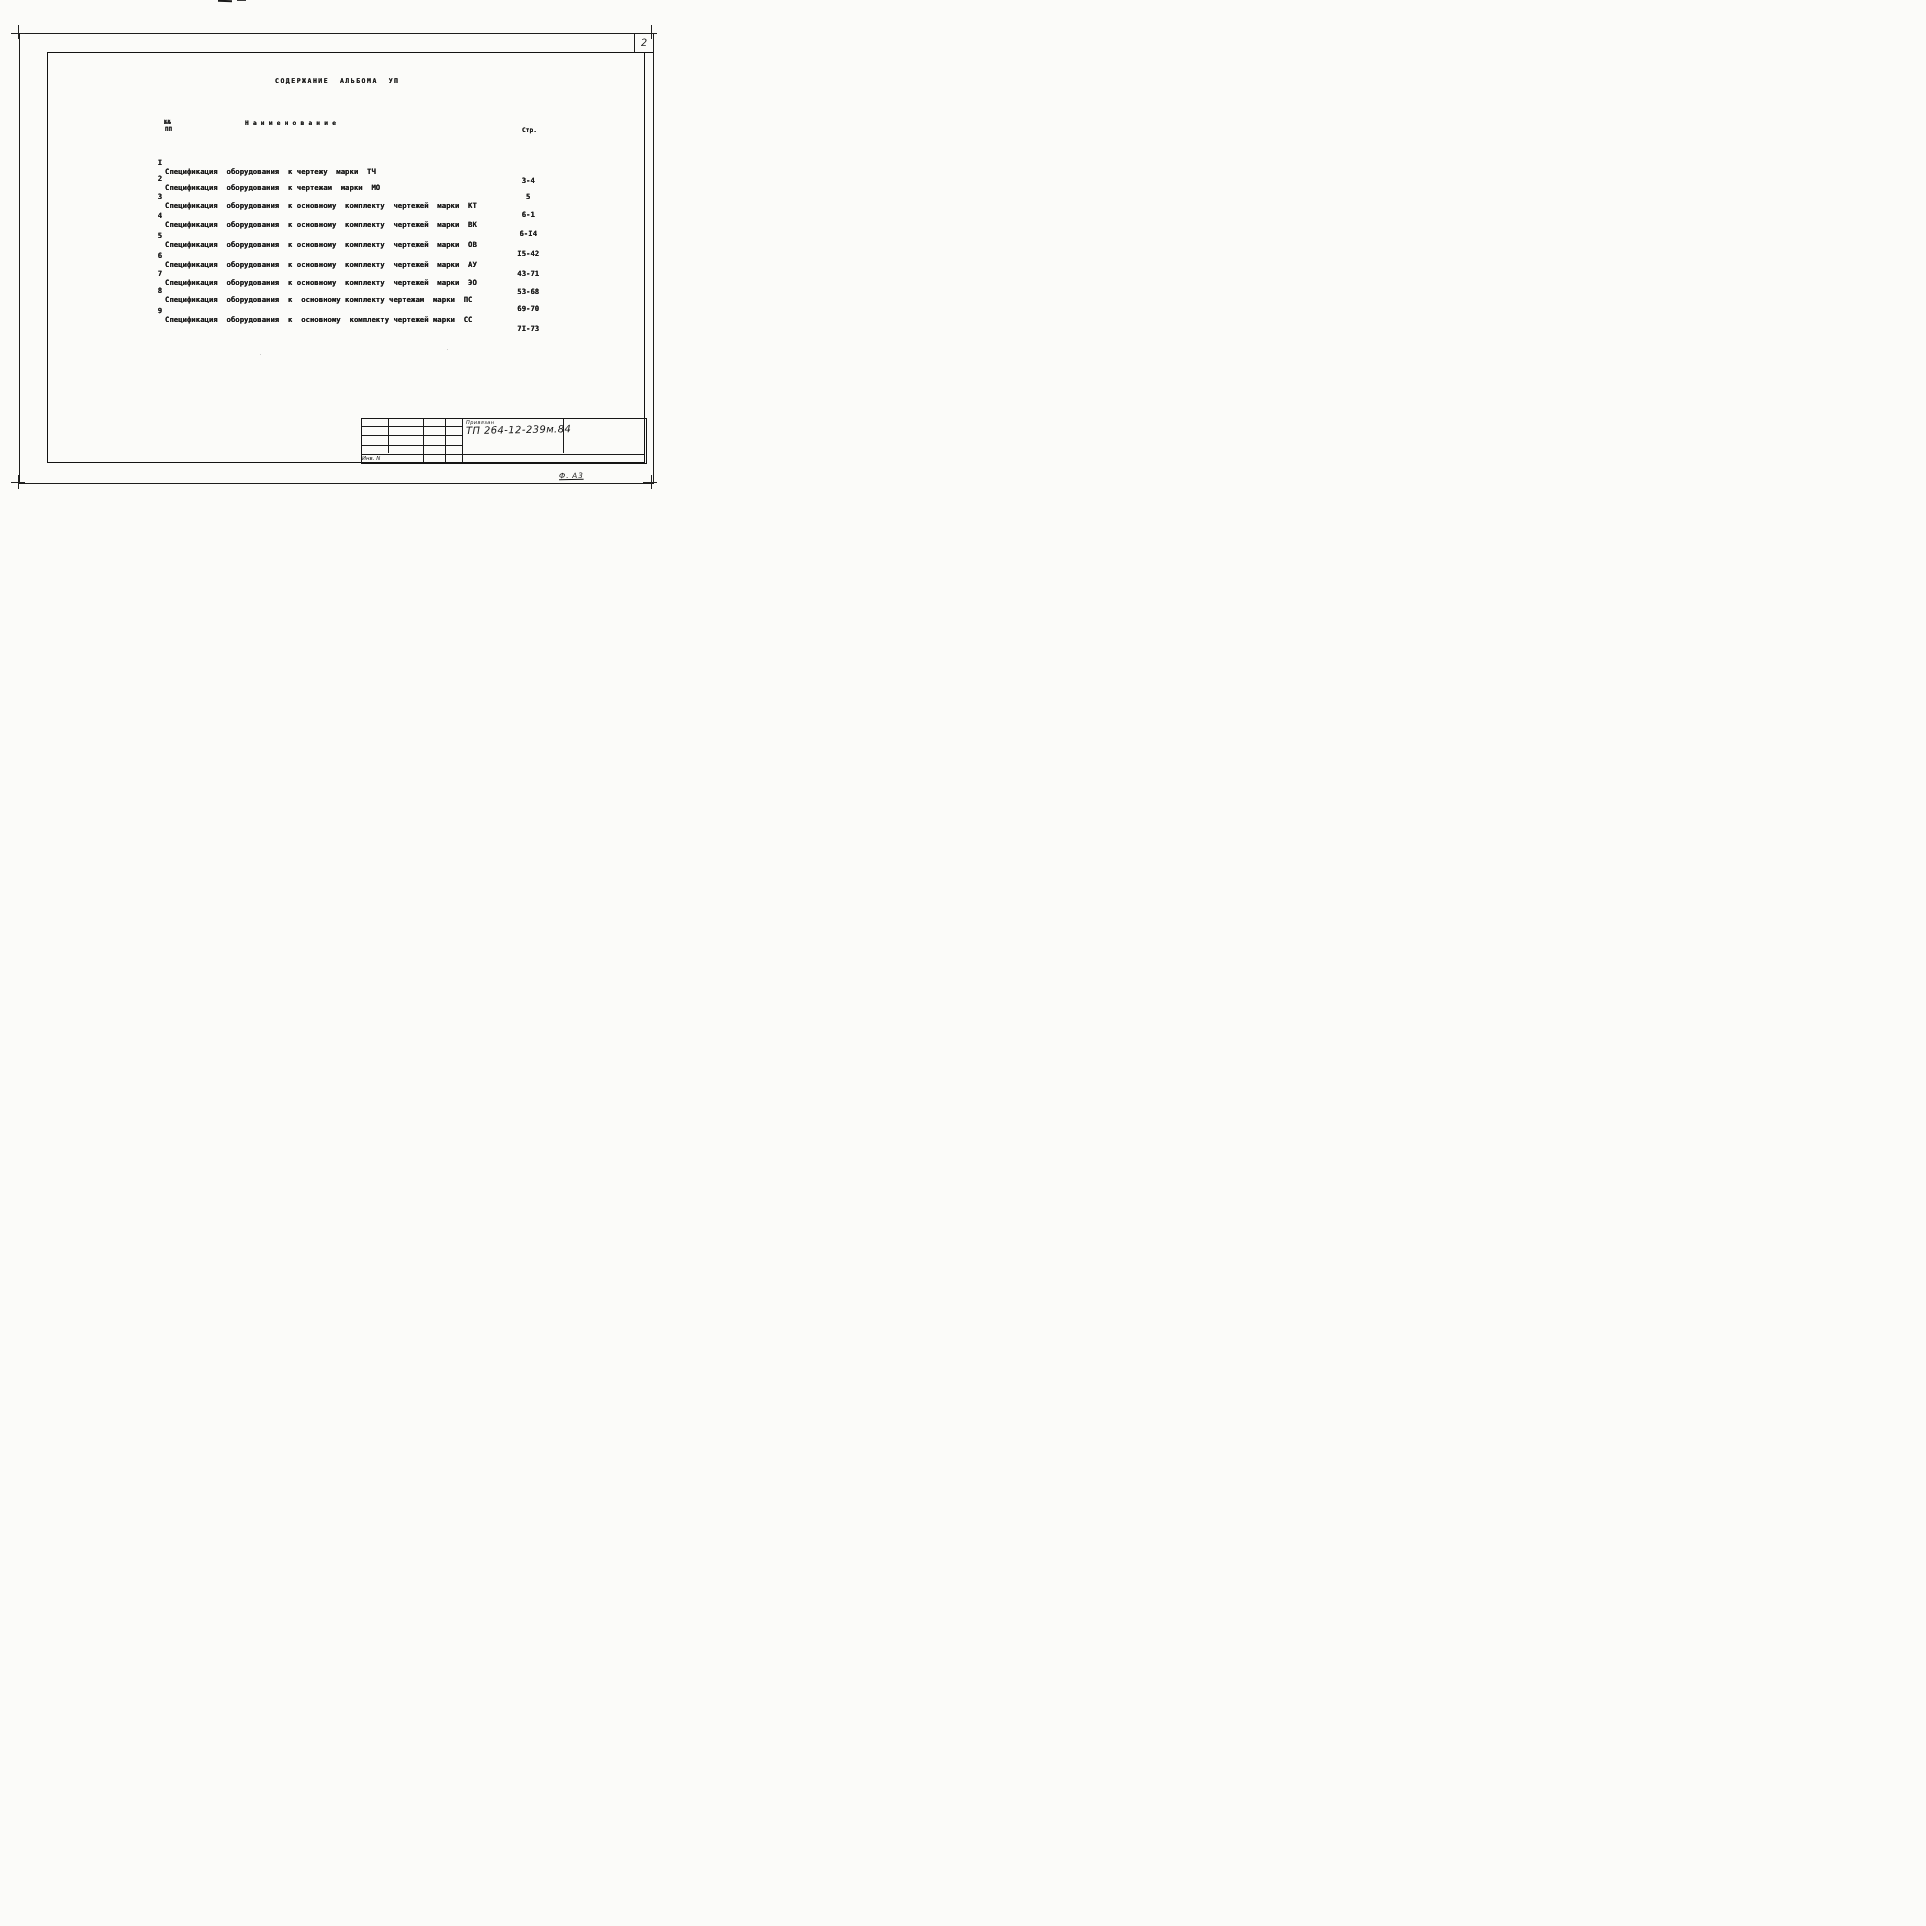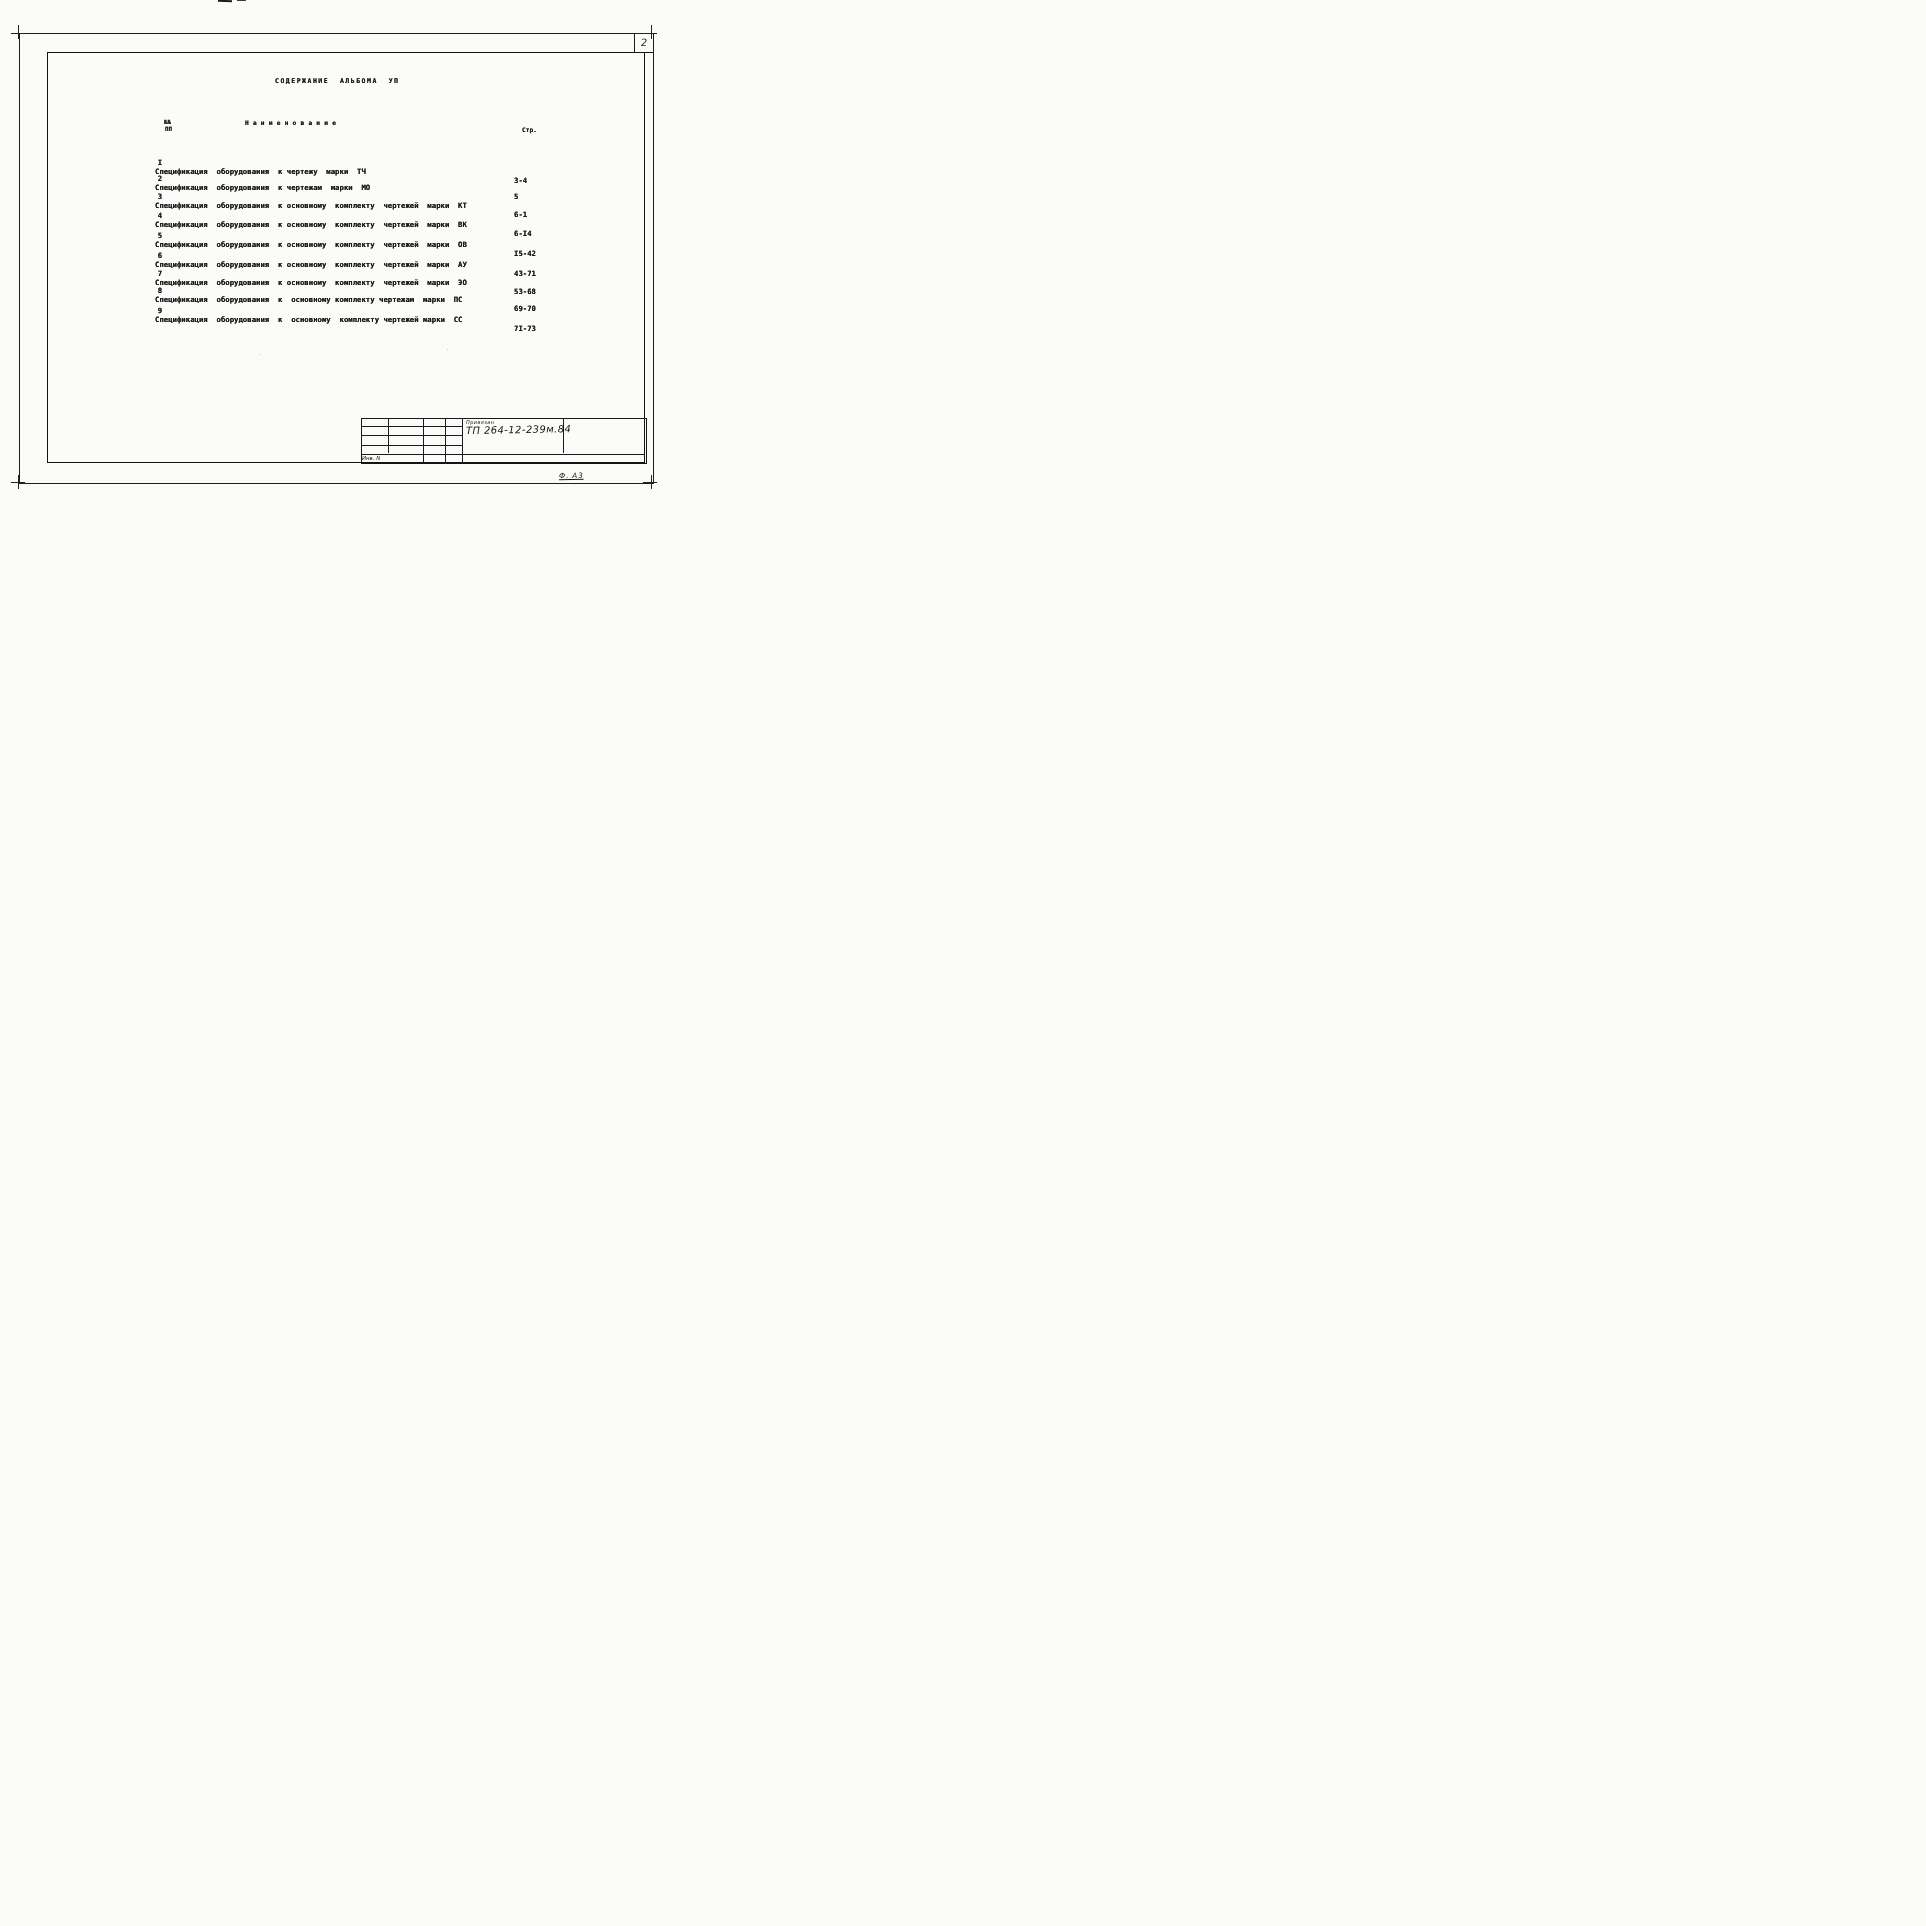--- a/index.html
+++ b/index.html
@@ -31,22 +31,22 @@
   
   .tw{font-weight:bold;text-shadow:0 0 0.2px rgba(25,25,25,.85);white-space:pre;}
   .doc-title{left:275px;top:77px;font-size:6.5px;letter-spacing:1.5px;word-spacing:5.4px;}
   .hdr-num1{left:164px;top:119px;font-size:5.8px;}
   .hdr-num2{left:165px;top:126px;font-size:5.8px;}
   .hdr-name{left:245px;top:119px;font-size:6.2px;letter-spacing:4.2px;}
   .hdr-pages{left:522px;top:126px;font-size:6.2px;}
 
   .toc-row{left:0;width:100%;height:9.2px;font-size:7.3px;}
   .toc-row .num{position:absolute;left:155px;width:10px;text-align:center;}
-  .toc-row .name{position:absolute;left:155px;}
-  .toc-row .pages{position:absolute;left:514px;width:28.5px;text-align:left;}
+  .toc-row .name{position:absolute;left:165px;}
+  .toc-row .pages{position:absolute;left:514px;width:28.5px;text-align:center;}
   .r1{top:149px}.r2{top:165px}.r3{top:183px}.r4{top:202px}.r5{top:222px}
   .r6{top:242px}.r7{top:260px}.r8{top:277px}.r9{top:297px}
 
   
   .hand{font-family:"DejaVu Sans","Liberation Sans",sans-serif;font-style:italic;color:#161616;}
   .page-num-text{font-size:10px;transform:rotate(-2deg);}
   .tb-privyazan{left:466px;top:419px;font-size:5px;letter-spacing:0.4px;}
   .tb-doc{left:466px;top:425px;font-size:10px;letter-spacing:0.4px;transform:rotate(-1deg);transform-origin:left center;white-space:pre;}
   .tb-inv{left:362px;top:455px;font-size:5.4px;}
   .fmt-label{left:559px;top:471px;font-size:7.3px;letter-spacing:0.8px;transform:rotate(-1deg);text-decoration:underline;}

